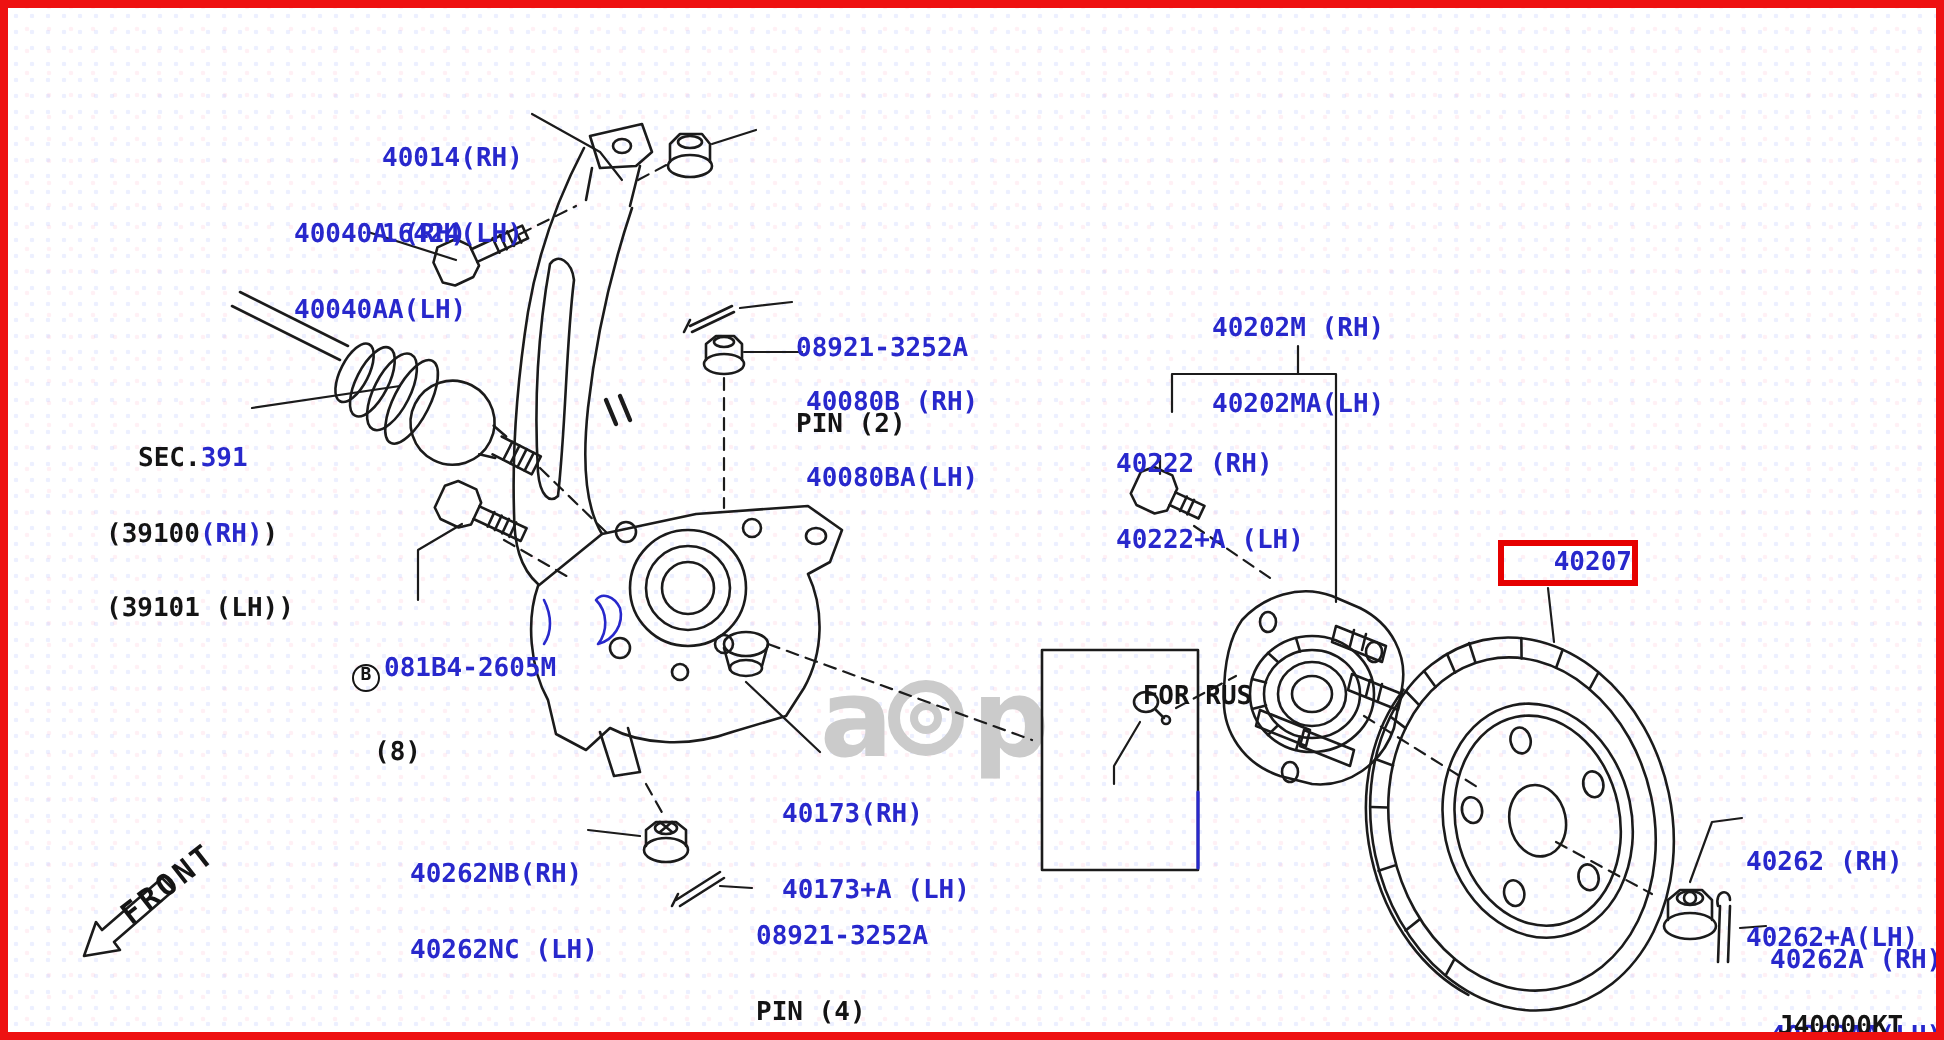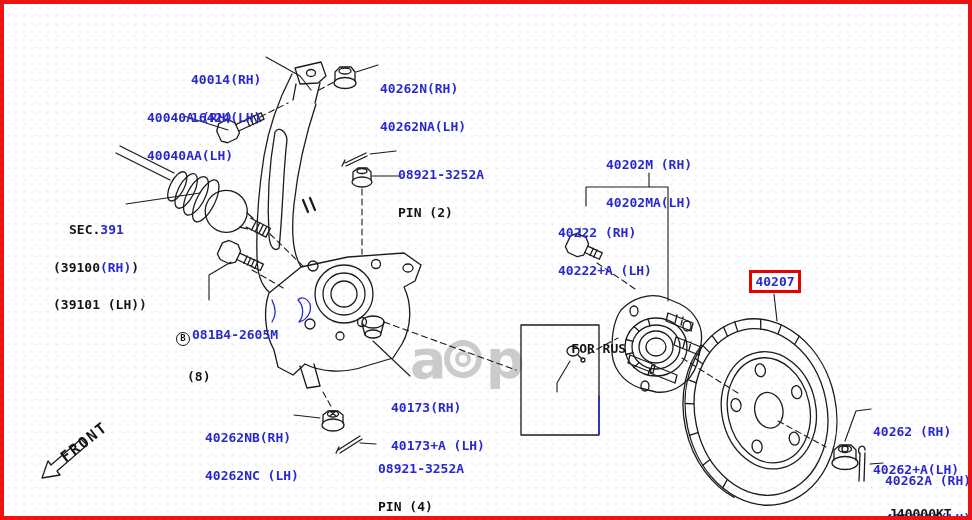--- a/index.html
+++ b/index.html
@@ -12,22 +12,22 @@
     background-size:8px 8px,11px 11px;background-position:0 0,4px 5px;
     font-family:"DejaVu Sans Mono",monospace;
   }
   svg{position:absolute;left:0;top:0;}
   .lbl{position:absolute;font:bold 13px/12.5px "DejaVu Sans Mono",monospace;color:#141414;white-space:pre;}
   .blue{color:#2828cc;}
   .lbl .bk{color:#141414;}
   .lbl .bl{color:#2828cc;}
   .circ{display:inline-block;box-sizing:border-box;width:14px;height:14px;border:1.5px solid #141414;border-radius:50%;
         font:bold 9px/11px "DejaVu Sans Mono",monospace;text-align:center;color:#141414;vertical-align:-2px;margin-right:2px;}
-  .hl-box{position:absolute;left:745px;top:266px;width:52px;height:23px;box-sizing:border-box;border:3px solid #e60000;
-          display:flex;align-items:center;justify-content:center;color:#2828cc;font:bold 13px "DejaVu Sans Mono",monospace;background:transparent;}
+  .hl-box{position:absolute;left:745px;top:266px;width:70px;height:23px;box-sizing:border-box;border:3px solid #e60000;
+          display:flex;align-items:center;justify-content:flex-end;color:#2828cc;font:bold 13px "DejaVu Sans Mono",monospace;background:transparent;}
   .front{position:absolute;left:64px;top:444px;transform:rotate(-38deg);transform-origin:0 100%;
          font:bold 15px "DejaVu Sans Mono",monospace;letter-spacing:2px;color:#141414;}
   .code{position:absolute;left:885px;top:502px;font:bold 13px "DejaVu Sans Mono",monospace;color:#141414;}
   .indent1{padding-left:16px;}
   .indent2{padding-left:11px;}
 </style>
 </head>
 <body>
 
 <div class="stage">
@@ -220,30 +220,30 @@
   <div class="lbl blue" style="left:187px;top:45px">
     <div>40014(RH)</div>
     <div>16424(LH)</div>
   </div>
 
   <div class="lbl blue" style="left:143px;top:83px">
     <div>40040A (RH)</div>
     <div>40040AA(LH)</div>
   </div>
 
-  <div class="lbl blue" style="left:376px;top:54px">
-    <div>40262N(RH)</div>
-    <div>40262NA(LH)</div>
-  </div>
 
   <div class="lbl" style="left:394px;top:140px">
     <div class="bl">08921-3252A</div>
     <div class="bk">PIN (2)</div>
   </div>
 
+  <div class="lbl blue" style="left:399px;top:167px">
+    <div>40080B (RH)</div>
+    <div>40080BA(LH)</div>
+  </div>
 
   <div class="lbl" style="left:49px;top:195px">
     <div class="indent1"><span class="bk">SEC.</span><span class="bl">391</span></div>
     <div><span class="bk">(39100</span><span class="bl">(RH)</span><span class="bk">)</span></div>
     <div class="bk">(39101 (LH))</div>
   </div>
 
   <div class="lbl" style="left:172px;top:300px">
     <div><span class="circ">B</span><span class="bl">081B4-2605M</span></div>
     <div class="bk indent2">(8)</div>

